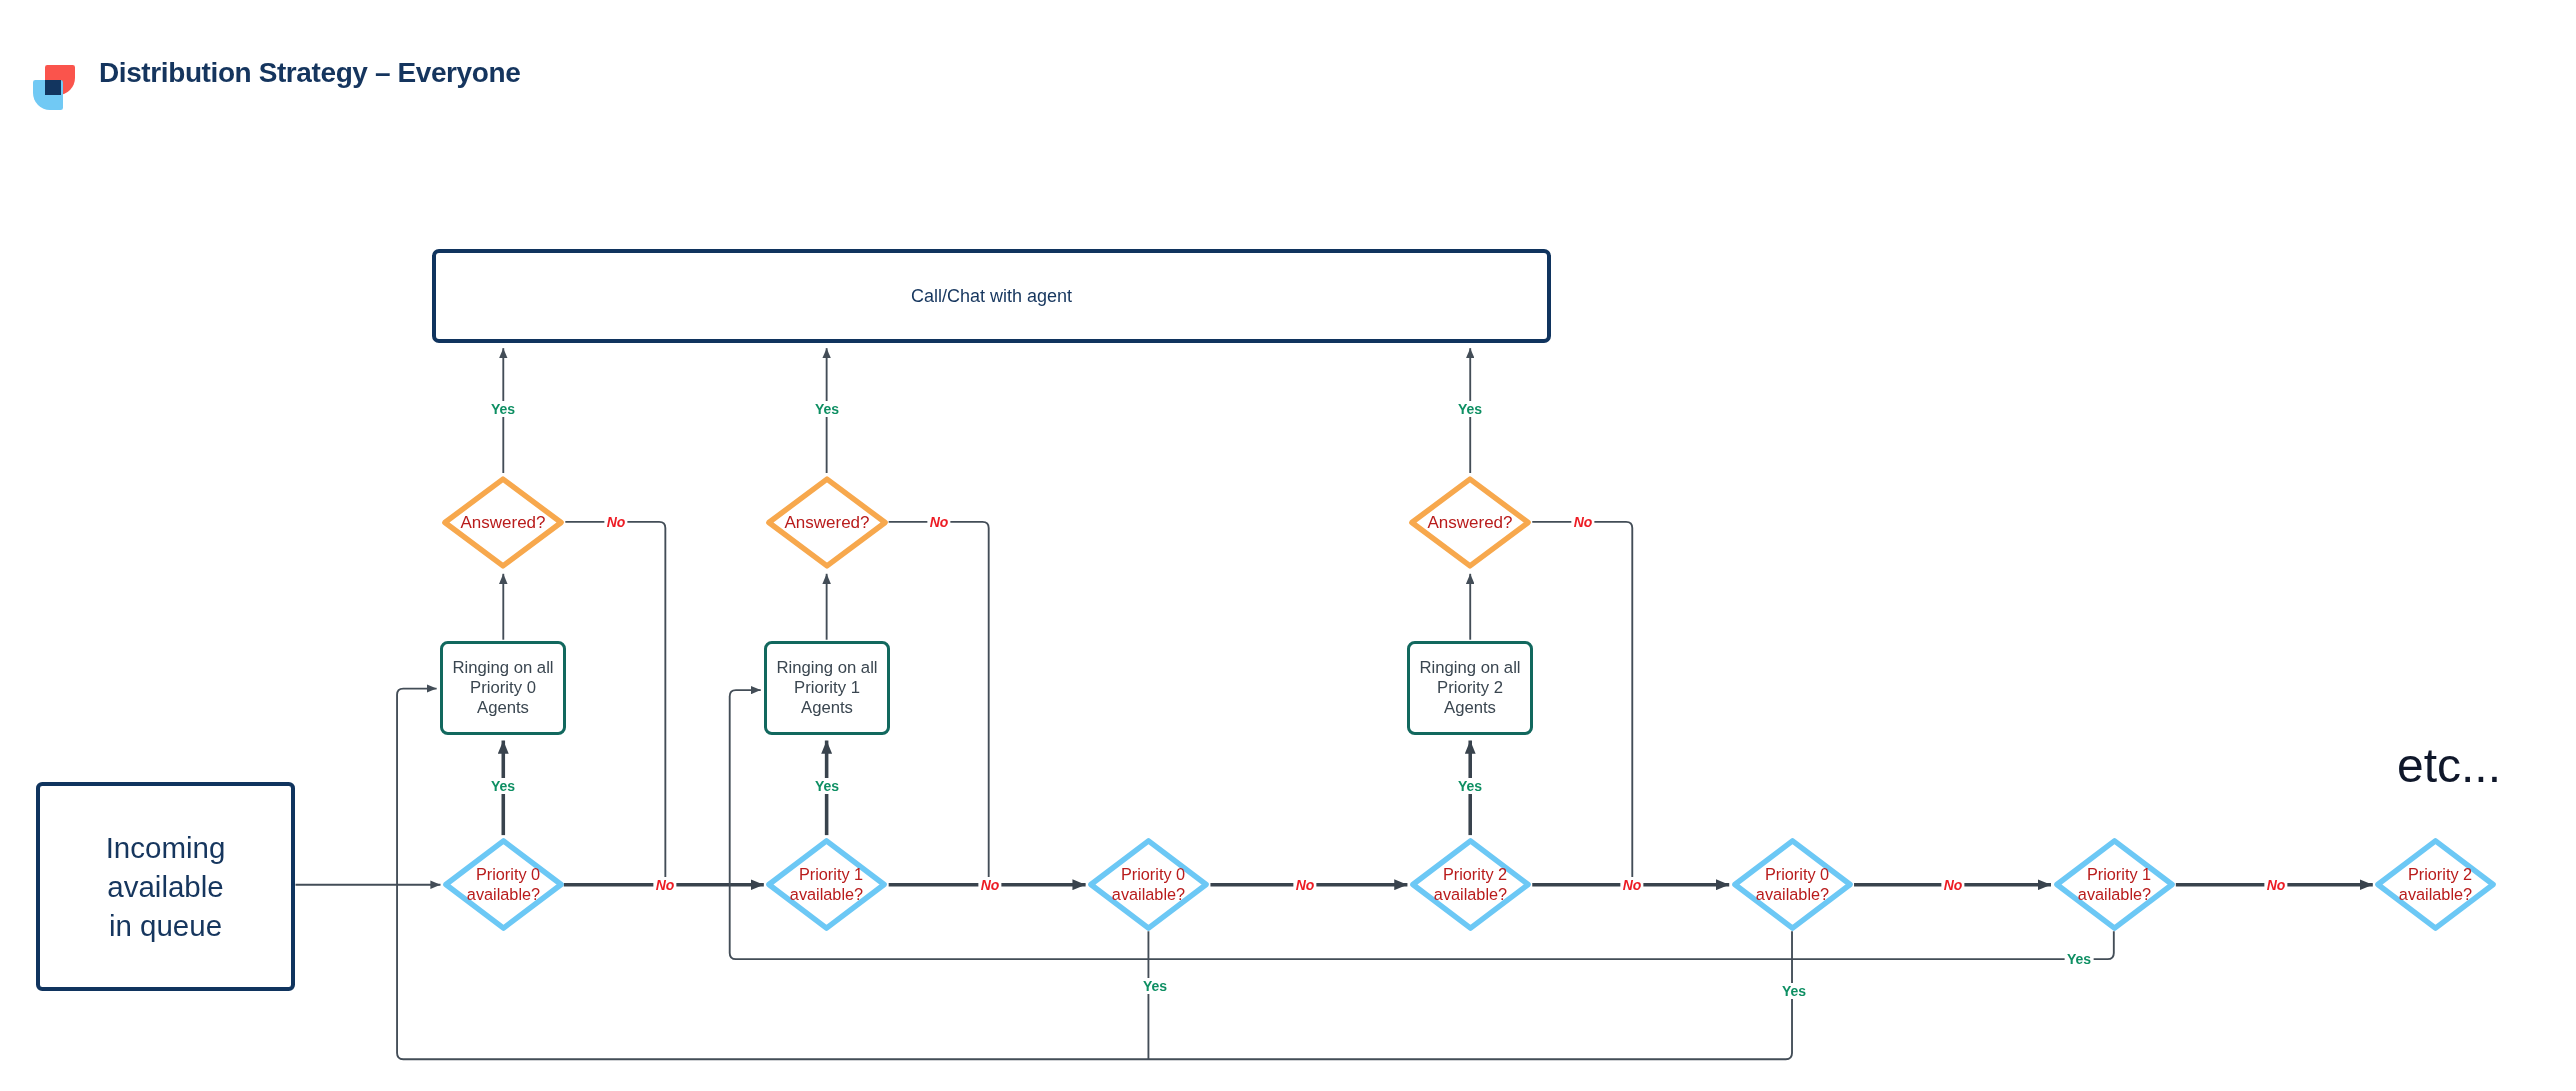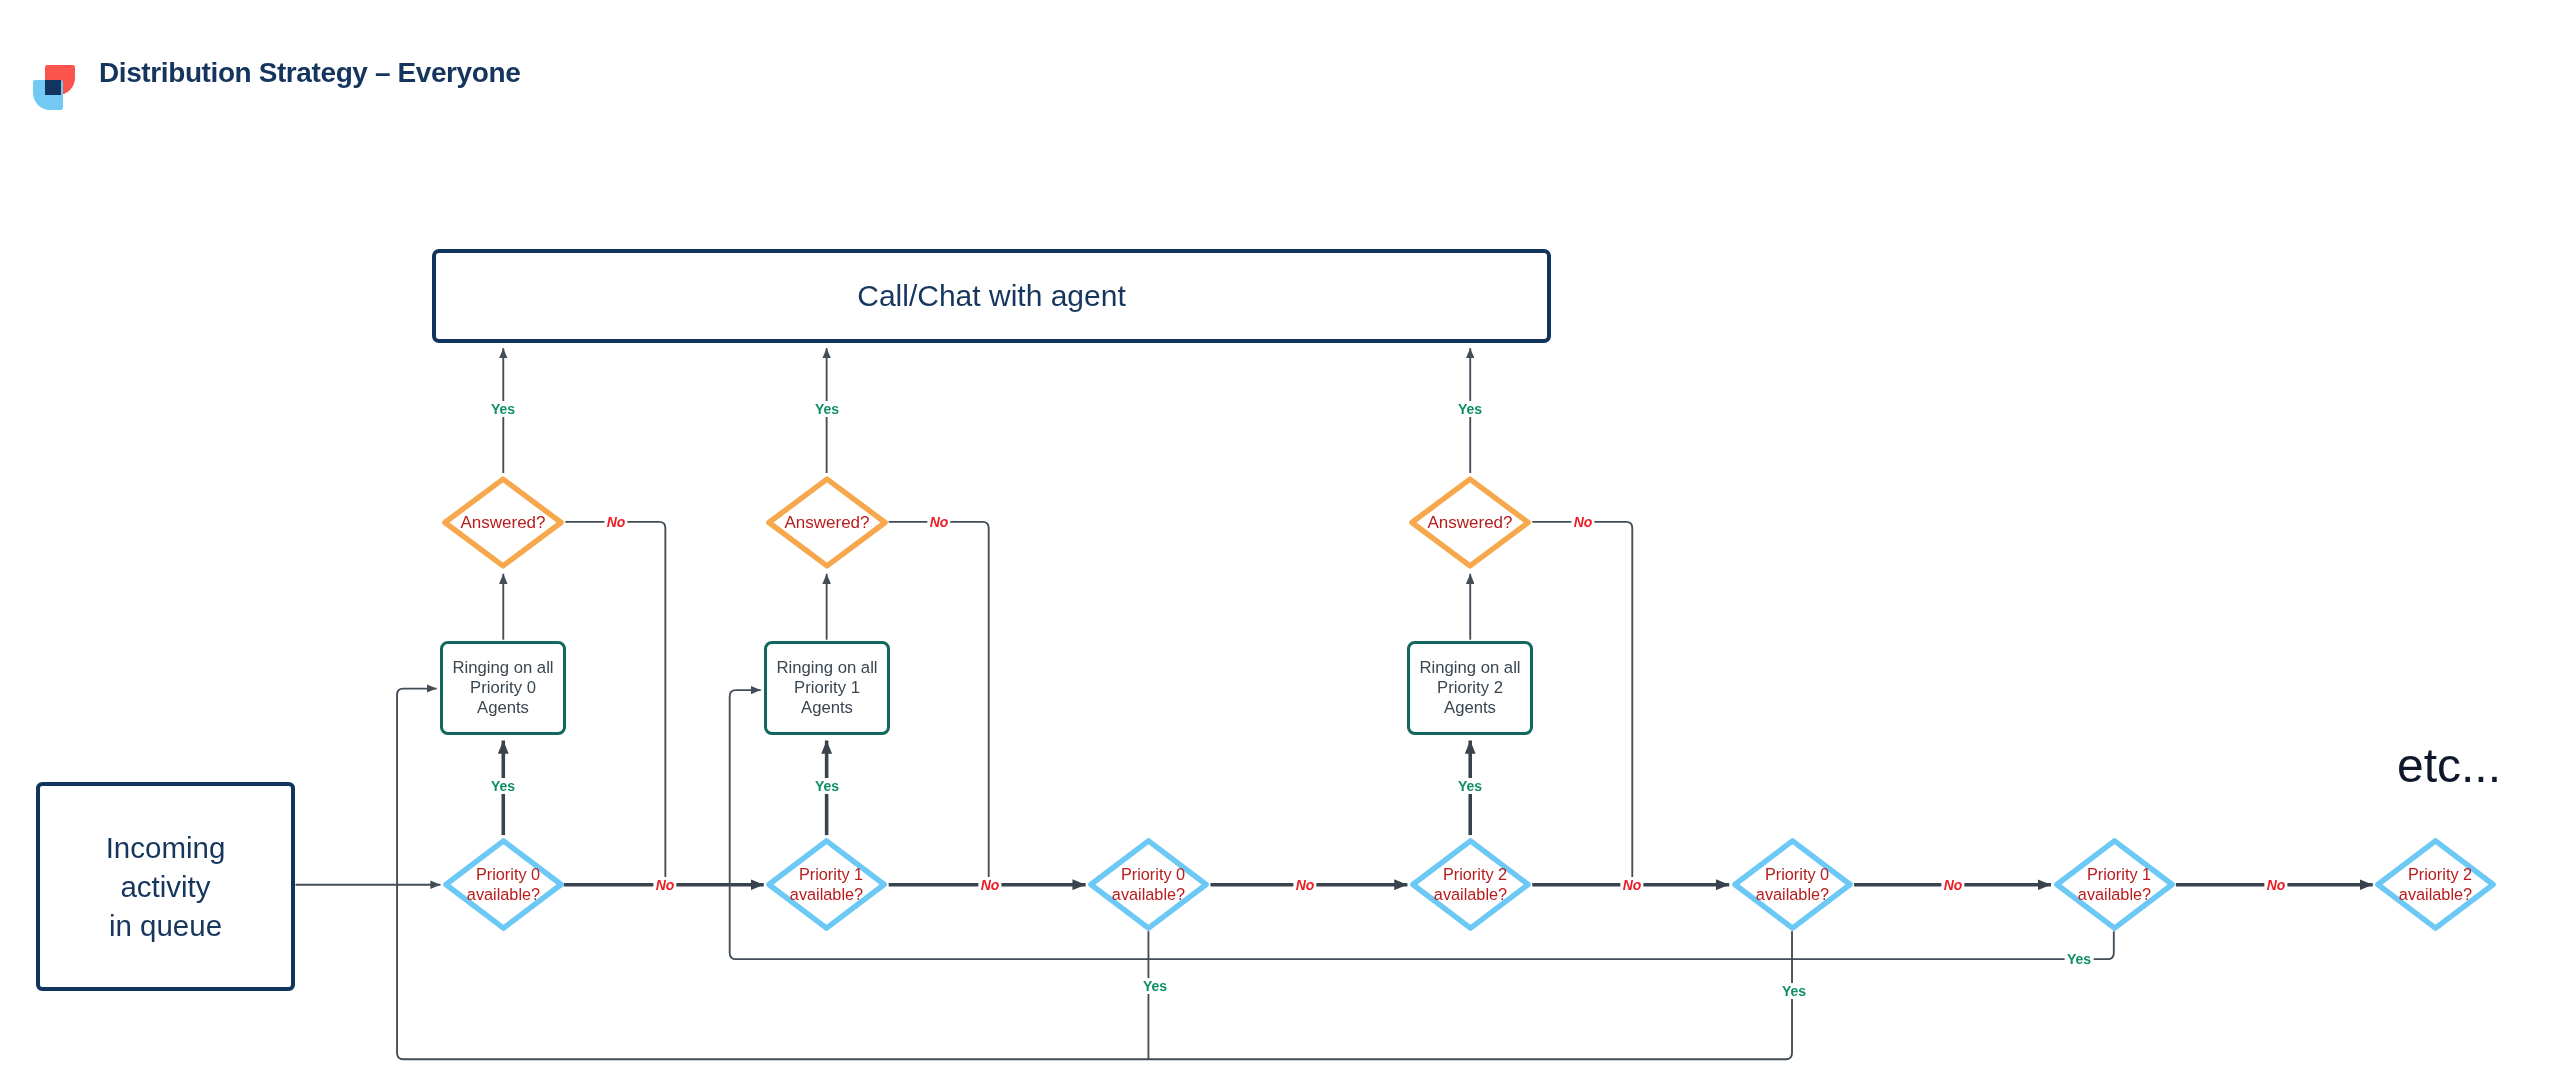--- a/index.html
+++ b/index.html
@@ -22,21 +22,21 @@
   svg.wires{position:absolute;left:0;top:0;width:2576px;height:1091px;}
   .wire-thin{fill:none;stroke:#434D57;stroke-width:2.4px;}
   .wire-bold{fill:none;stroke:#39434D;stroke-width:4.6px;}
 
   
   .node{position:absolute;box-sizing:border-box;}
   .rectnode{background:#ffffff;display:flex;align-items:center;justify-content:center;
     text-align:center;}
   .call-chat{left:432px;top:249px;width:1119px;height:94px;
     border:4.7px solid #10345E;border-radius:7px;
-    color:#16365E;font-size:30px;}
+    color:#16365E;font-size:18px;}
   .incoming{left:36px;top:782px;width:259px;height:209px;
     border:4.7px solid #10345E;border-radius:6.2px;
     color:#16365E;font-size:29.5px;line-height:39px;white-space:pre-line;}
   .ringing{top:641px;width:126px;height:94px;
     border:3.9px solid #12685E;border-radius:7.8px;
     color:#3A4650;font-size:16.7px;line-height:20px;white-space:pre-line;}
   .ring-1{left:440px;} .ring-2{left:764px;} .ring-3{left:1407px;}
 
   .diamond{position:absolute;}
   .diamond svg{position:absolute;left:0;top:0;width:100%;height:100%;}
@@ -114,21 +114,21 @@
     <path class="wire-thin" d="M2311 1201 V1358 Q2311 1366 2303 1366 H520 Q512 1366 512 1358 V896 Q512 888 520 888 H563" marker-end="url(#mthin)"></path>
     <path class="wire-thin" d="M1481 1201 V1366"></path>
   </svg>
 
   <div class="node rectnode call-chat">
     <span>Call/Chat with agent</span>
   </div>
 
   <div class="node rectnode incoming">
     <span>Incoming
-activity
+available
 in queue</span>
   </div>
 
   <div class="node rectnode ringing ring-1">
     <span>Ringing on all
 Priority 0
 Agents</span>
   </div>
   <div class="node rectnode ringing ring-2">
     <span>Ringing on all

